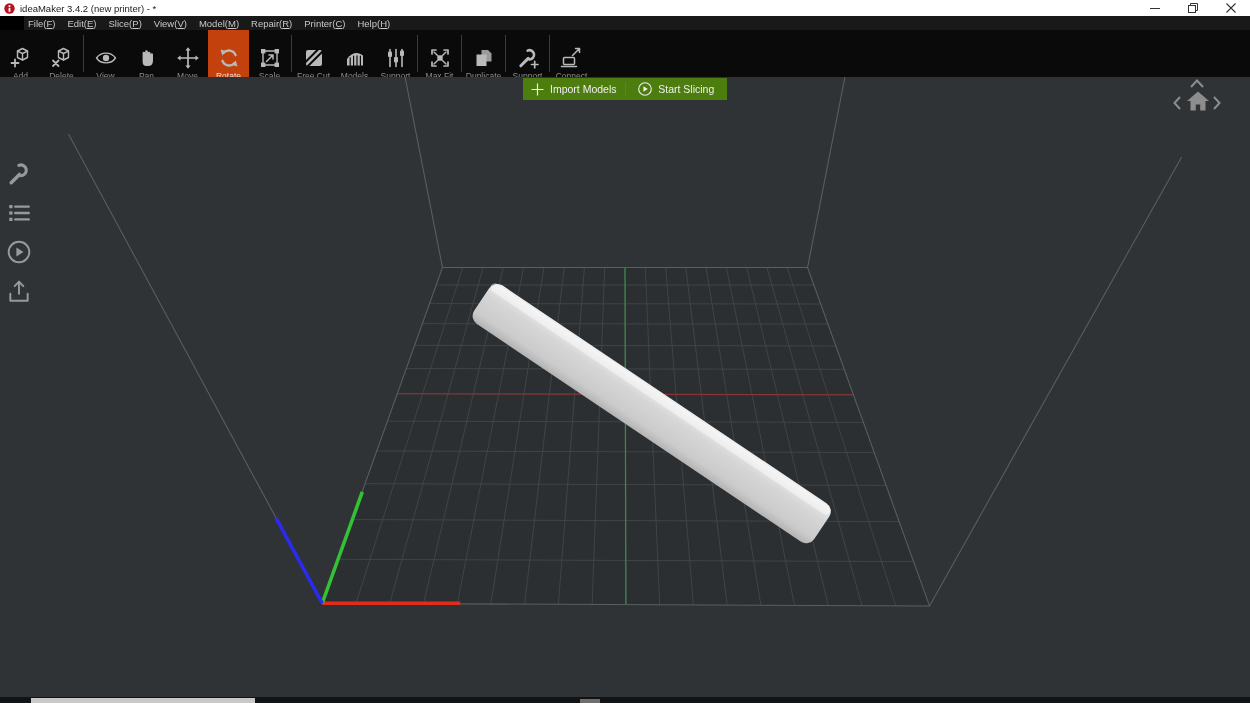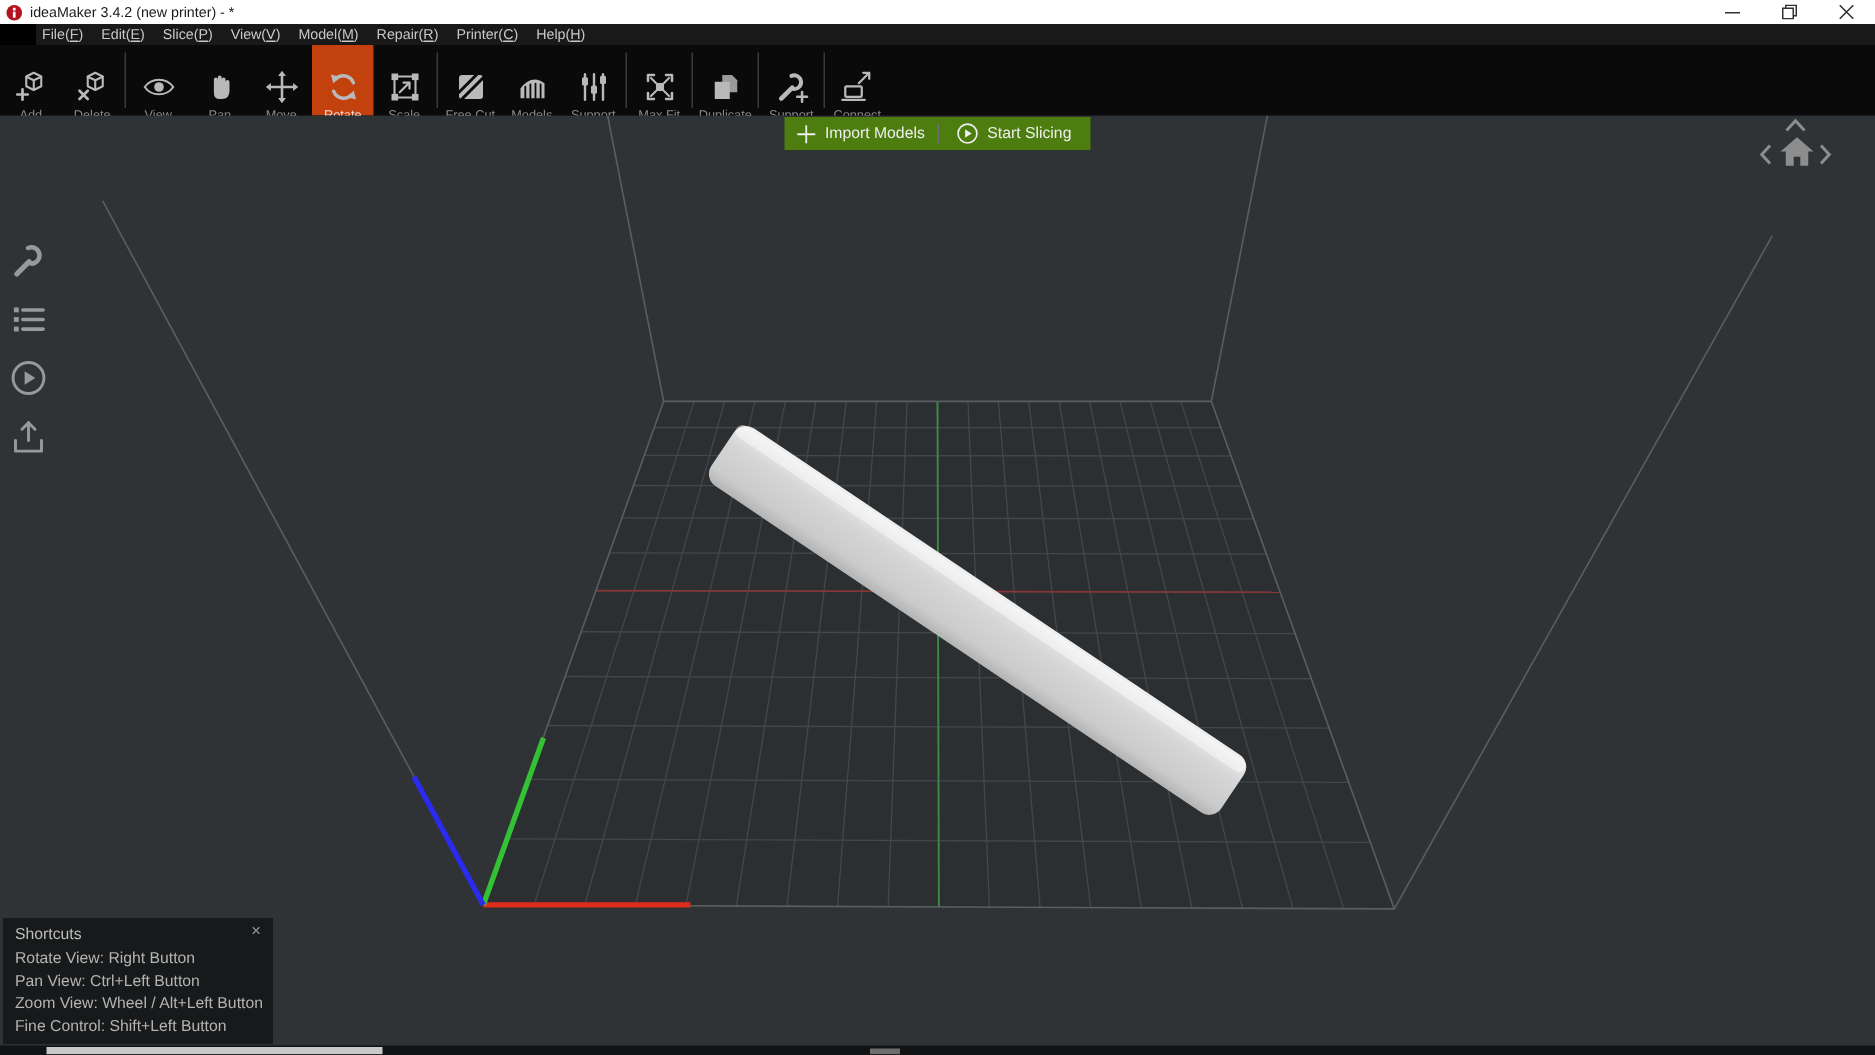--- a/index.html
+++ b/index.html
@@ -365,28 +365,18 @@
           <path d="M12,1.5 L23,11 H19.5 V20.5 H14.2 V14.5 H9.8 V20.5 H4.5 V11 H1 Z" fill="#8d8d8d"></path>
         </svg>
     </span>
     <span class="vn vn-right">
       <svg width="10" height="16" viewBox="0 0 10 16">
           <path d="M2,2 L7.5,8 L2,14" fill="none" stroke="#8d8d8d" stroke-width="2"></path>
         </svg>
     </span>
   </div>
 
-  <div class="shortcuts">
-    <div class="sc-title">Shortcuts</div>
-    <span class="sc-close">×</span>
-    <div id="sclines">
-        <div class="sc-line">Rotate View: Right Button</div>
-        <div class="sc-line">Pan View: Ctrl+Left Button</div>
-        <div class="sc-line">Zoom View: Wheel / Alt+Left Button</div>
-        <div class="sc-line">Fine Control: Shift+Left Button</div>
-      </div>
-  </div>
 
   <div class="bottomstrip">
     <div class="tbpeek1"></div>
     <div class="tbpeek2"></div>
   </div>
 </div>
 
 </body></html>

